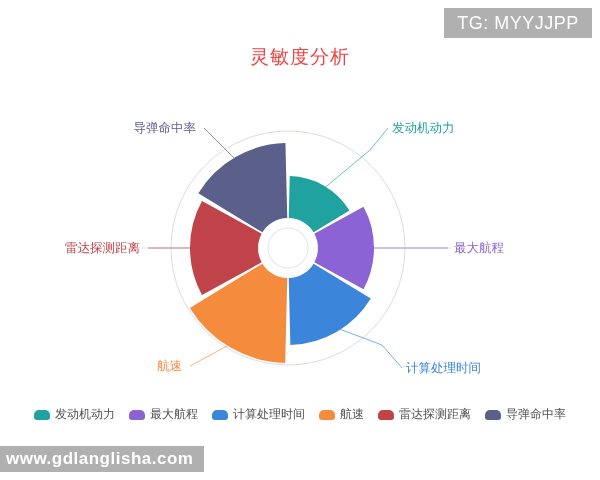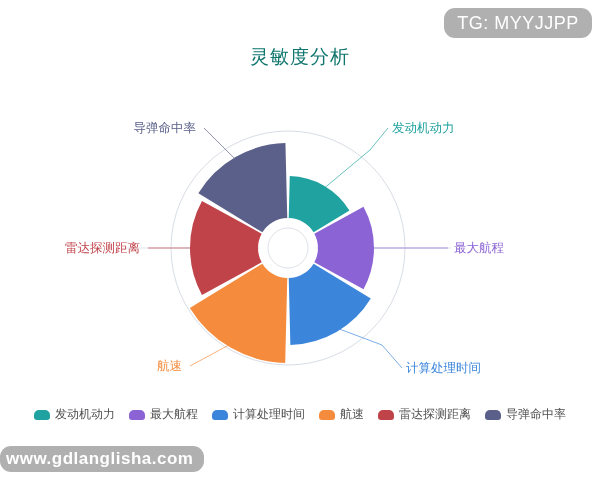--- a/index.html
+++ b/index.html
@@ -22,21 +22,20 @@
   .wm {
     position: absolute;
     background: #b0b0b0;
     color: #ffffff;
     font-family: "Liberation Sans", sans-serif;
     letter-spacing: 0.5px;
     display: flex;
     align-items: center;
     justify-content: center;
     user-select: none;
-    border-radius: 11px;
   }
   #wm-top {
     right: 8px;
     top: 8px;
     width: 148px;
     height: 30px;
     font-size: 18px;
   }
   #wm-bottom {
     left: 0px;
@@ -49,21 +48,21 @@
     box-sizing: border-box;
     font-weight: bold;
   }
   #chart-title {
     position: absolute;
     left: 0;
     top: 44px;
     width: 600px;
     text-align: center;
     font-size: 19px;
-    color: #0f766e;
+    color: #ef4444;
     font-family: "DejaVu Sans", sans-serif;
     letter-spacing: 1px;
   }
   svg#rose {
     position: absolute;
     left: 0; top: 0;
   }
   .lbl {
     position: absolute;
     font-size: 12.5px;

